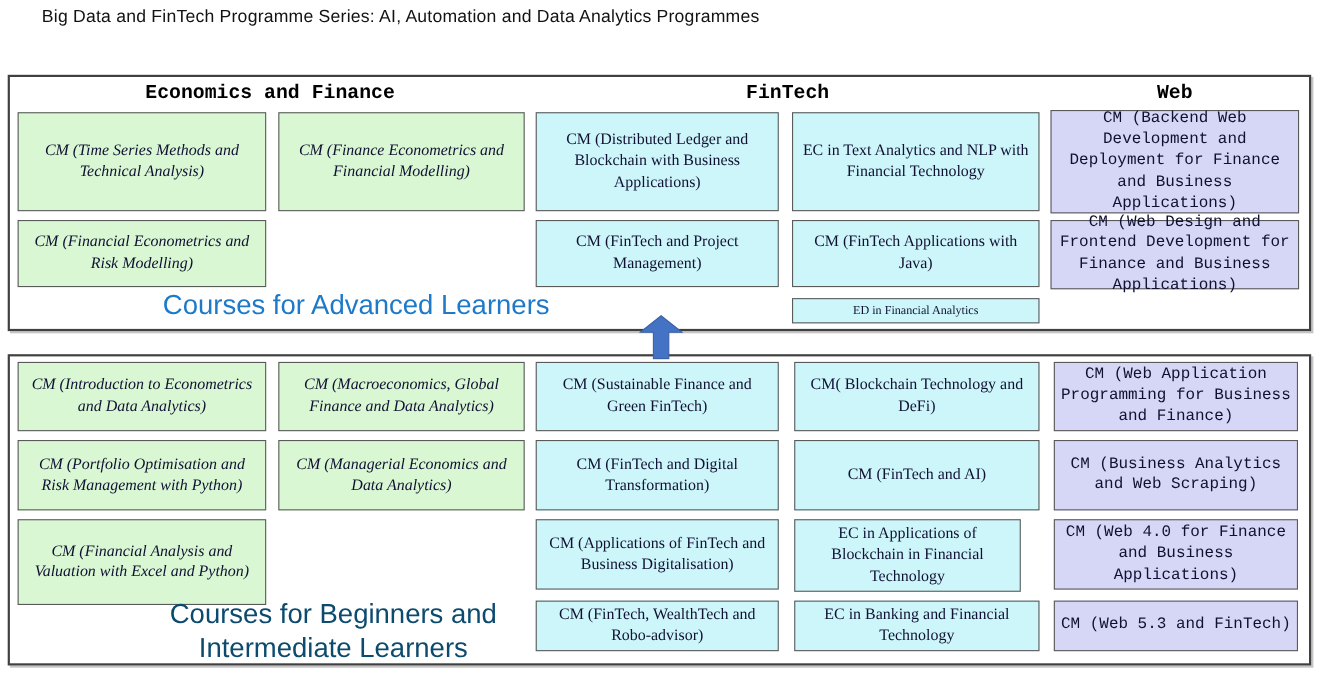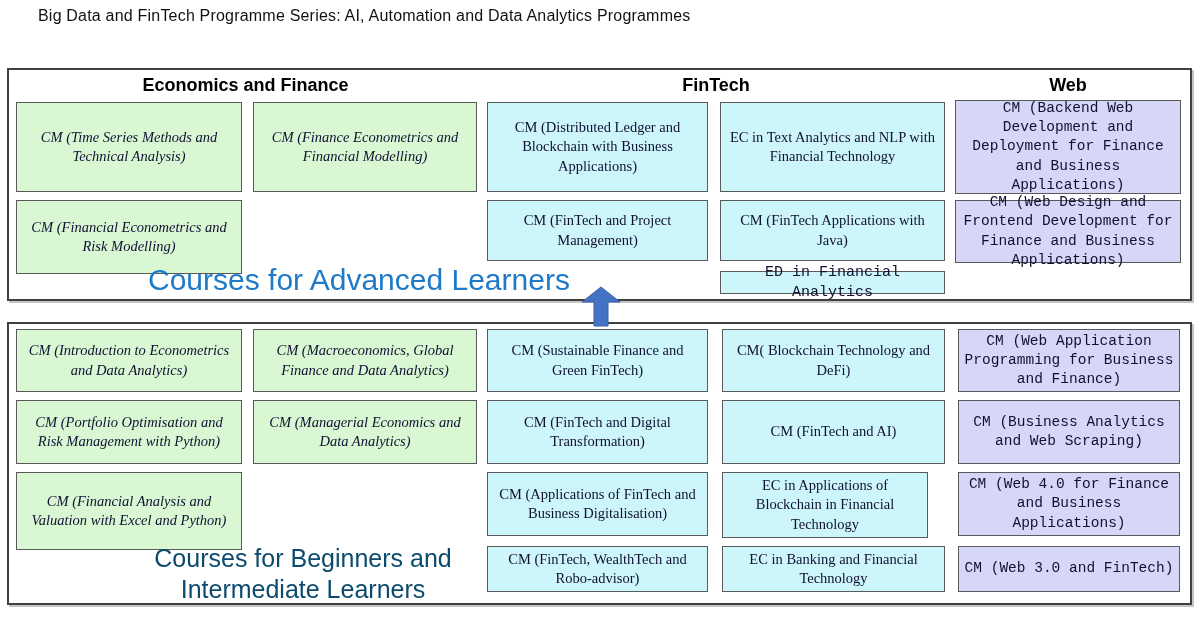--- a/index.html
+++ b/index.html
@@ -6,53 +6,53 @@
   html,body { width:1200px; height:620px; background:#ffffff; overflow:hidden; }
   body { position:relative; font-family:"Liberation Sans", sans-serif;
          --green:#d9f7d2; --cyan:#cdf6fa; --purple:#d6d6f7; --blue:#1e7ac9; --arrow:#4472c4; }
 
   .title { position:absolute; left:38px; top:7px; font-size:16px; color:#121212; letter-spacing:.2px; }
 
   .panel { position:absolute; border:2px solid #404040; box-shadow:2px 2px 0 rgba(150,150,150,.55); background:#fff; }
   .panel-top    { left:7px;  top:68px;  width:1185px; height:233px; }
   .panel-bottom { left:7px;  top:322px; width:1185px; height:283px; }
 
-  .hdr { position:absolute; font-family:Liberation Sans, sans-serif; font-weight:bold;
+  .hdr { position:absolute; font-family:Liberation Mono, monospace; font-weight:bold;
          font-size:18px; color:#000; text-align:center; }
 
   .box { position:absolute; border:1.5px solid #5a5a5a; display:flex; align-items:center; justify-content:center;
          text-align:center; font-family:"Liberation Serif", serif; font-size:14.5px; line-height:1.32;
          color:#101033; padding:2px 5px; }
   .green  { background:var(--green);font-style:italic; }
   .cyan   { background:var(--cyan); }
   .purple { background:var(--purple);font-family:Liberation Mono, monospace; }
-  .slim   { font-size:15px; padding:0 16px;font-family:Liberation Mono, monospace; }
+  .slim   { font-size:11px; padding:0 16px; }
 
-  .label-adv { position:absolute; left:148px; top:263px; font-size:30px; color:var(--blue); }
+  .label-adv { position:absolute; left:148px; top:263px; font-size:25px; color:var(--blue); }
   .label-beg { position:absolute; left:148px; top:543px; width:310px; text-align:center;
                font-size:25px; color:#0c4a6e; line-height:1.22; }
 
   .arrow { position:absolute; left:581px; top:286px; }
   .arrow polygon { fill:var(--arrow); stroke:#3a61a8; stroke-width:1; }
 </style>
 </head>
 <body style="--green: #d9f7d2; --cyan: #cdf6fa; --purple: #d6d6f7; --blue: #1e7ac9; --arrow: #4472c4;">
 
 <div class="title">Big Data and FinTech Programme Series: AI, Automation and Data Analytics Programmes</div>
 
 <div class="panel panel-top"></div>
 <div class="panel panel-bottom"></div>
 
 <div class="hdr" style="left:14px;top:75px;width:463px">Economics and Finance</div>
 <div class="hdr" style="left:487px;top:75px;width:458px">FinTech</div>
 <div class="hdr" style="left:955px;top:75px;width:226px">Web</div>
 
 <div class="box green" style="left:16px;top:102px;width:226px;height:90px">CM (Time Series Methods and Technical Analysis)</div>
 <div class="box green" style="left:253px;top:102px;width:224px;height:90px">CM (Finance Econometrics and Financial Modelling)</div>
-<div class="box green" style="left:16px;top:200px;width:226px;height:74px">CM (Financial Econometrics and Risk Modelling)</div>
+<div class="box green" style="left:16px;top:200px;width:226px;height:61px">CM (Financial Econometrics and Risk Modelling)</div>
 
 <div class="box cyan" style="left:487px;top:102px;width:221px;height:90px">CM (Distributed Ledger and Blockchain with Business Applications)</div>
 <div class="box cyan" style="left:720px;top:102px;width:225px;height:90px">EC in Text Analytics and NLP with Financial Technology</div>
 <div class="box cyan" style="left:487px;top:200px;width:221px;height:61px">CM (FinTech and Project Management)</div>
 <div class="box cyan" style="left:720px;top:200px;width:225px;height:61px">CM (FinTech Applications with Java)</div>
 <div class="box cyan slim" style="left:720px;top:271px;width:225px;height:23px">ED in Financial Analytics</div>
 
 <div class="box purple" style="left:955px;top:100px;width:226px;height:94px">CM (Backend Web Development and Deployment for Finance and Business Applications)</div>
 <div class="box purple" style="left:955px;top:200px;width:226px;height:63px">CM (Web Design and Frontend Development for Finance and Business Applications)</div>
 
@@ -73,15 +73,15 @@
 <div class="box cyan" style="left:487px;top:400px;width:221px;height:64px">CM (FinTech and Digital Transformation)</div>
 <div class="box cyan" style="left:722px;top:400px;width:223px;height:64px">CM (FinTech and AI)</div>
 <div class="box cyan" style="left:487px;top:472px;width:221px;height:64px">CM (Applications of FinTech and Business Digitalisation)</div>
 <div class="box cyan" style="left:722px;top:472px;width:206px;height:66px">EC in Applications of Blockchain in Financial Technology</div>
 <div class="box cyan" style="left:487px;top:546px;width:221px;height:46px">CM (FinTech, WealthTech and Robo-advisor)</div>
 <div class="box cyan" style="left:722px;top:546px;width:223px;height:46px">EC in Banking and Financial Technology</div>
 
 <div class="box purple" style="left:958px;top:329px;width:222px;height:63px">CM (Web Application Programming for Business and Finance)</div>
 <div class="box purple" style="left:958px;top:400px;width:222px;height:64px">CM (Business Analytics and Web Scraping)</div>
 <div class="box purple" style="left:958px;top:472px;width:222px;height:64px">CM (Web 4.0 for Finance and Business Applications)</div>
-<div class="box purple" style="left:958px;top:546px;width:222px;height:46px">CM (Web 3.0 and FinTech)</div>
+<div class="box purple" style="left:958px;top:546px;width:222px;height:46px">CM (Web 5.3 and FinTech)</div>
 
 <div class="label-beg">Courses for Beginners and Intermediate Learners</div>
 
 </body></html>

